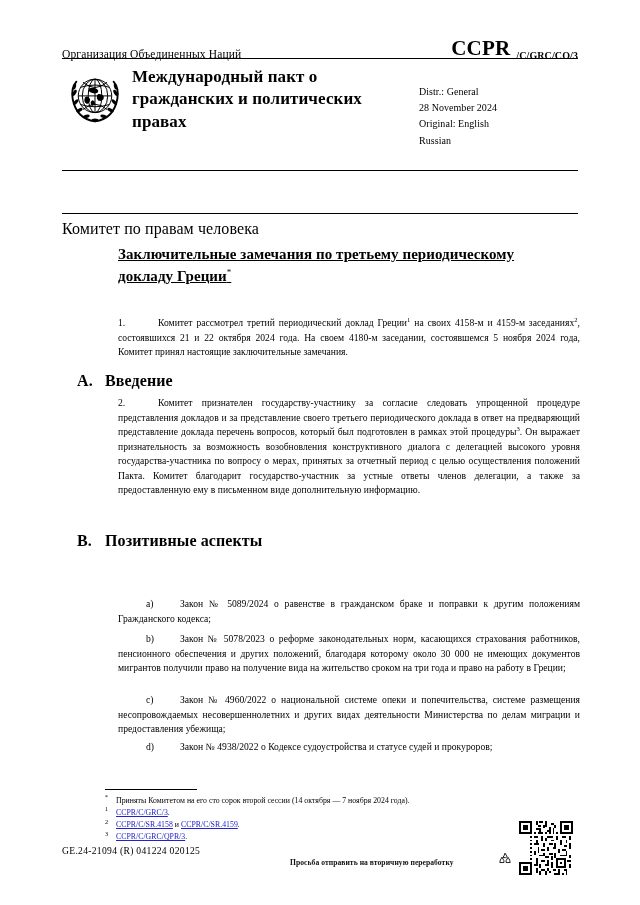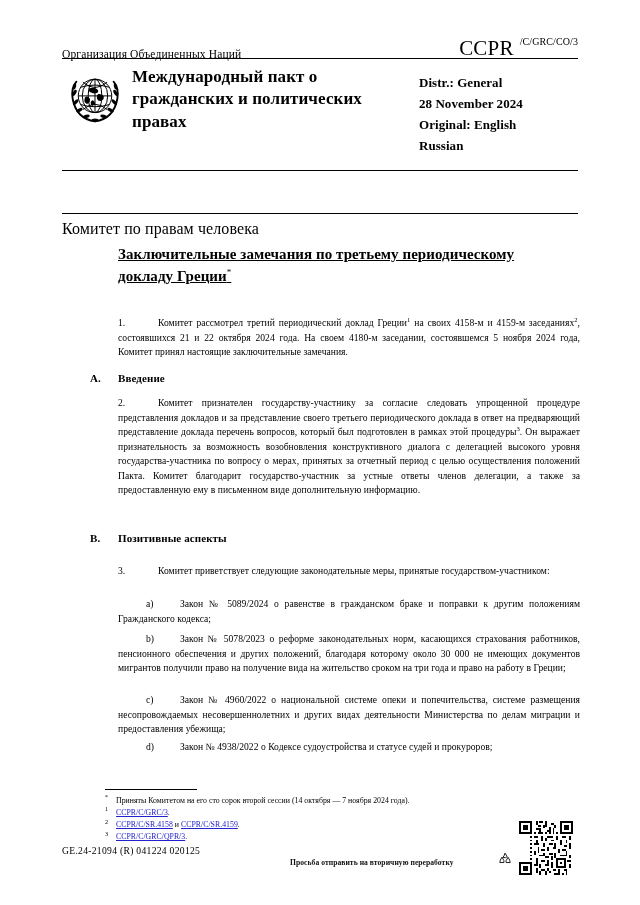--- a/index.html
+++ b/index.html
@@ -33,22 +33,23 @@
     justify-content: space-between;
   }
   .org-name {
     font-size: 11.5px;
     letter-spacing: 0.15px;
     line-height: 1.1;
     white-space: nowrap;
   }
   .symbol-box {
     display: flex;
-    align-items: flex-start;
+    align-items: flex-end;
     white-space: nowrap;
+    font-weight: bold;
   }
   .symbol-main {
     font-size: 21px;
     letter-spacing: 0.2px;
   }
   .symbol-sub {
     font-size: 10px;
     letter-spacing: 0.1px;
     margin-left: 6px;
   }
@@ -81,26 +82,25 @@
     top: 2px;
     width: 260px;
     font-size: 17px;
     font-weight: bold;
     line-height: 1.32;
     letter-spacing: 0.1px;
   }
   .distr-block {
     position: absolute;
     left: 357px;
-    top: 8px;
+    top: 20px;
     width: 170px;
-    font-size: 13px;
+    font-size: 10px;
     line-height: 1.62;
     letter-spacing: 0.05px;
-    font-weight: bold;
   }
 
   .rule-mid {
     position: absolute;
     left: 62px;
     top: 170px;
     width: 516px;
     height: 0;
     border-top: 0.9px solid #000;
   }
@@ -160,22 +160,22 @@
     margin-left: 28px;
   }
   sup {
     font-size: 6.6px;
     vertical-align: super;
     line-height: 0;
   }
 
   .sec-head {
     position: absolute;
-    left: 90px;
-    font-size: 11px;
+    left: 77px;
+    font-size: 16px;
     font-weight: bold;
     letter-spacing: 0.1px;
     white-space: nowrap;
   }
   .sec-head .lbl {
     display: inline-block;
     width: 28px;
   }
 
   
@@ -331,23 +331,20 @@
   </div>
 
   <div class="para" style="top:396px;">
     <span class="num">2.</span><span>Комитет признателен государству-участнику за согласие следовать упрощенной процедуре представления докладов и за представление своего третьего периодического доклада в ответ на предваряющий представление доклада перечень вопросов, который был подготовлен в рамках этой процедуры</span><sup>3</sup><span>. Он выражает признательность за возможность возобновления конструктивного диалога с делегацией высокого уровня государства-участника по вопросу о мерах, принятых за отчетный период с целью осуществления положений Пакта. Комитет благодарит государство-участник за устные ответы членов делегации, а также за предоставленную ему в письменном виде дополнительную информацию.</span>
   </div>
 
   <div class="sec-head" style="top:532px;">
     <span class="lbl">B.</span><span>Позитивные аспекты</span>
   </div>
 
-  <div class="para" style="top:564px;">
-    <span class="num">3.</span><span>Комитет приветствует следующие законодательные меры, принятые государством-участником:</span>
-  </div>
 
   <div class="para" style="top:597px;">
     <span class="ltr">a)</span><span>Закон № 5089/2024 о равенстве в гражданском браке и поправки к другим положениям Гражданского кодекса;</span>
   </div>
 
   <div class="para" style="top:632px;">
     <span class="ltr">b)</span><span>Закон № 5078/2023 о реформе законодательных норм, касающихся страхования работников, пенсионного обеспечения и других положений, благодаря которому около 30 000 не имеющих документов мигрантов получили право на получение вида на жительство сроком на три года и право на работу в Греции;</span>
   </div>
 
   <div class="para" style="top:693px;">

